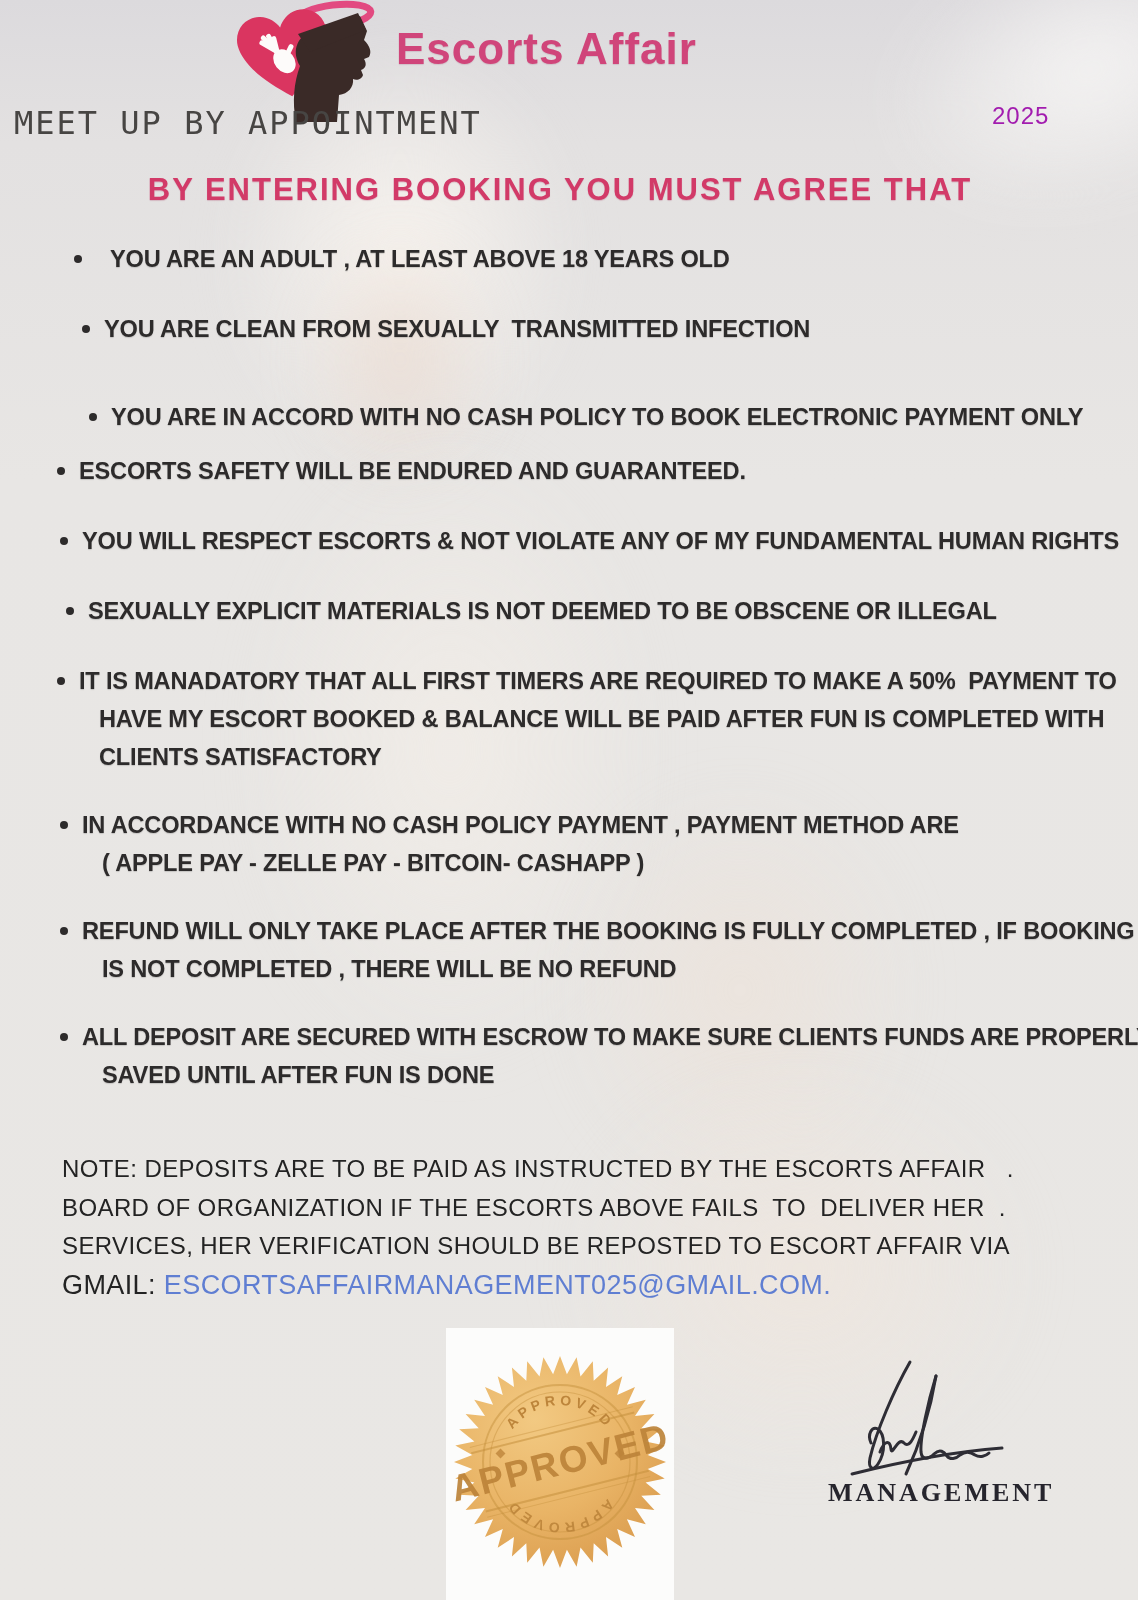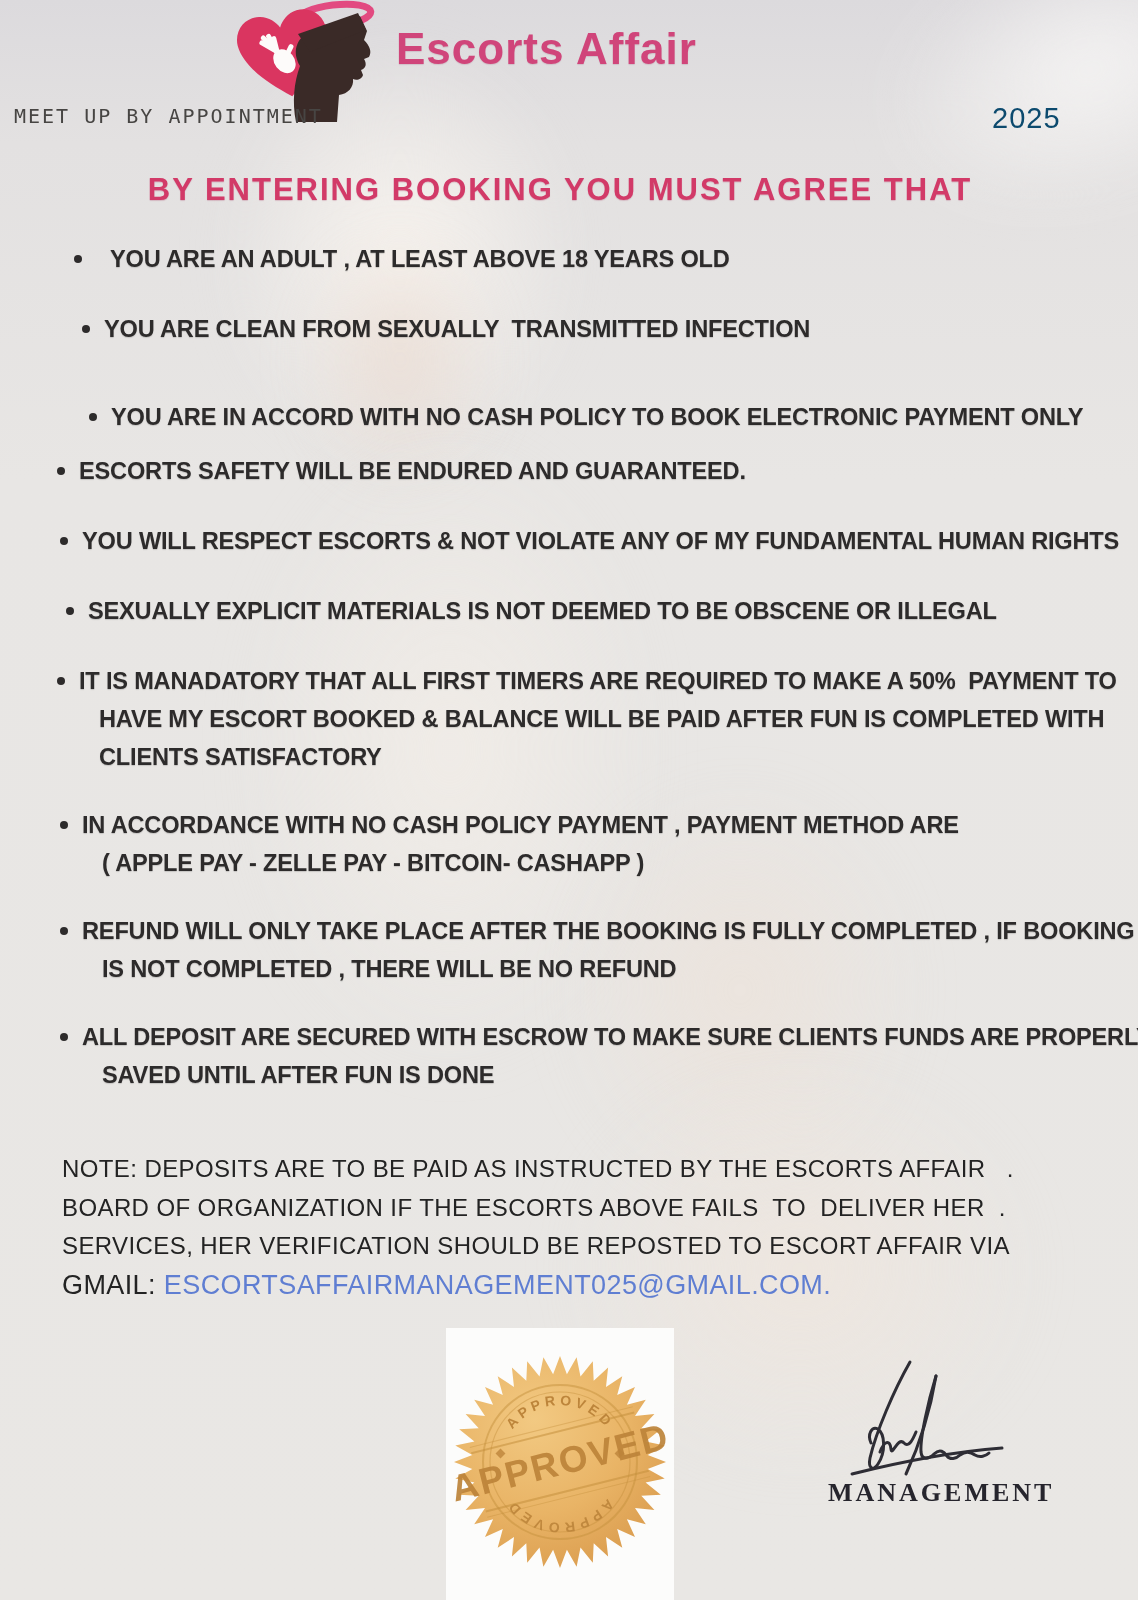--- a/index.html
+++ b/index.html
@@ -18,22 +18,22 @@
   .blob.hip{left:560px;top:780px;width:360px;height:420px;background:radial-gradient(closest-side,rgba(238,226,216,.6),rgba(238,226,216,0));}
   .blob.legs{left:560px;top:1060px;width:480px;height:420px;background:radial-gradient(closest-side,rgba(240,230,221,.7),rgba(240,230,221,0));}
   .blob.streak{left:880px;top:-60px;width:420px;height:260px;border-radius:40%;transform:rotate(-18deg);
     background:radial-gradient(closest-side,rgba(250,249,248,.8),rgba(250,249,248,0));}
 
   
   .brand-wrap{position:absolute;left:230px;top:0px;}
   .brand-text{position:absolute;left:396px;top:24px;font-size:44px;font-weight:800;
     letter-spacing:1px;color:#d0457a;text-shadow:0 1px 1px rgba(120,30,70,.15);}
   .tagline{position:absolute;left:14px;top:104px;font-family:"DejaVu Sans Mono",monospace;
-    font-size:20px;letter-spacing:2px;color:#474543;}
-  .year{position:absolute;left:992px;top:102px;font-size:29px;color:#0c4a6e;letter-spacing:1px;}
+    font-size:32px;letter-spacing:2px;color:#474543;}
+  .year{position:absolute;left:992px;top:102px;font-size:24px;color:#a21caf;letter-spacing:1px;}
 
   .heading{position:absolute;left:0;top:172px;width:1120px;text-align:center;
     font-size:31px;font-weight:800;letter-spacing:2px;color:#d23a68;
     text-shadow:0 1px 1px rgba(150,20,70,.2);}
 
   
   .bullet{position:absolute;display:flex;gap:14px;}
   .dot{width:8px;height:8px;border-radius:50%;background:#2d2b2b;margin-top:15px;flex:none;}
   .btext div{white-space:pre;font-weight:bold;font-size:23.6px;line-height:38px;
     letter-spacing:-0.2px;color:#2d2b2b;text-shadow:0 1px 1px rgba(40,40,40,.18);}

